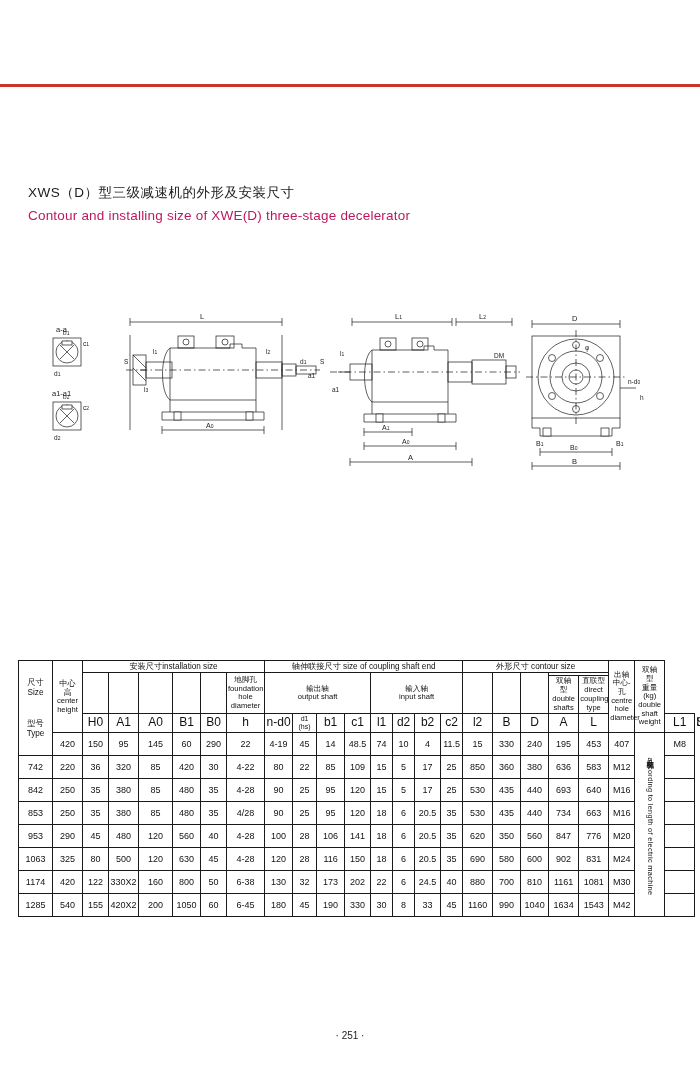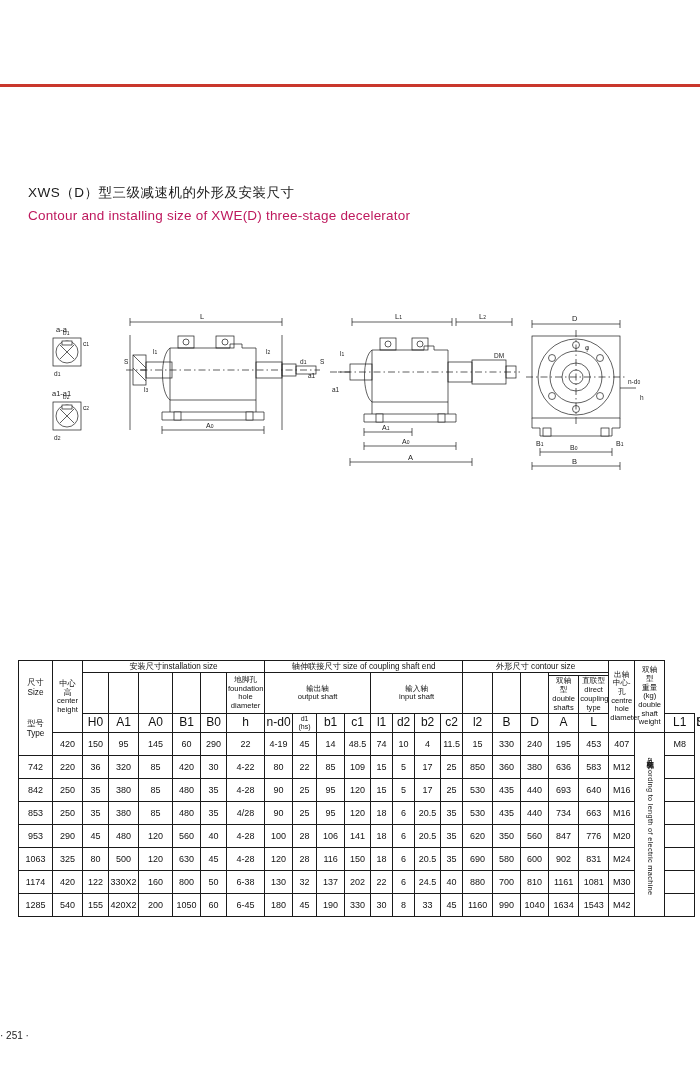--- a/index.html
+++ b/index.html
@@ -95,20 +95,21 @@
     height: 100%;
   }
   .stack { display: block; }
   .tiny { font-size: 7px; }
   .mid { font-size: 12px; }
   .page-num {
     position: absolute;
     left: 0;
     top: 1030px;
     width: 700px;
+    text-align: center;
     font-size: 10px;
     color: #222;
   }
 </style>
 </head>
 <body>
 
 <div class="page">
 
   <div class="top-rule"></div>
@@ -563,21 +564,21 @@
         <td>1174</td>
         <td>420</td>
         <td>122</td>
         <td>330X2</td>
         <td>160</td>
         <td>800</td>
         <td>50</td>
         <td>6-38</td>
         <td>130</td>
         <td>32</td>
-        <td>137</td>
+        <td>173</td>
         <td>202</td>
         <td>22</td>
         <td>6</td>
         <td>24.5</td>
         <td>40</td>
         <td>880</td>
         <td>700</td>
         <td>810</td>
         <td>1161</td>
         <td>1081</td>

